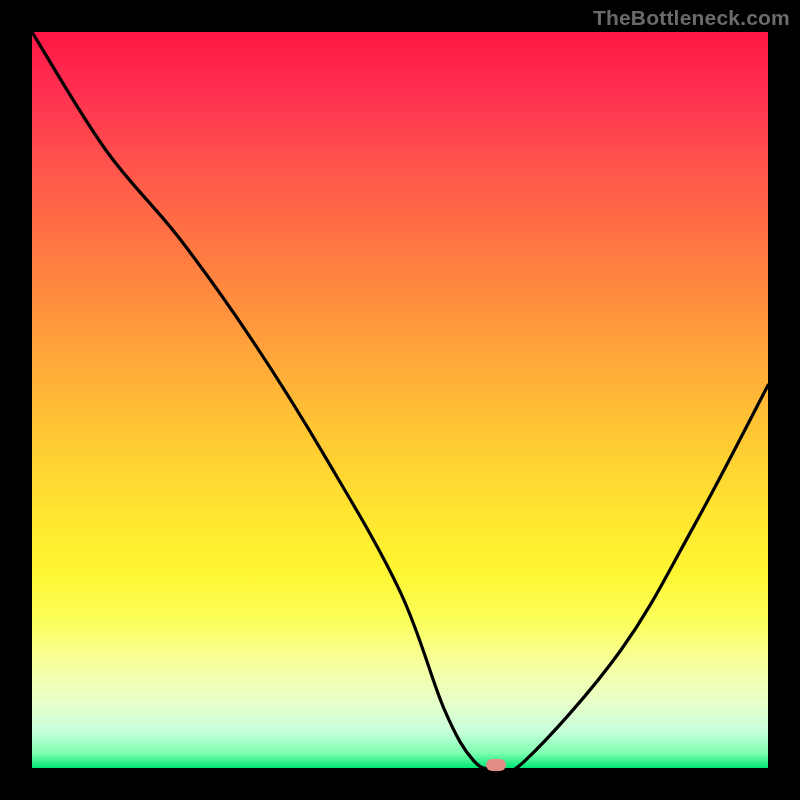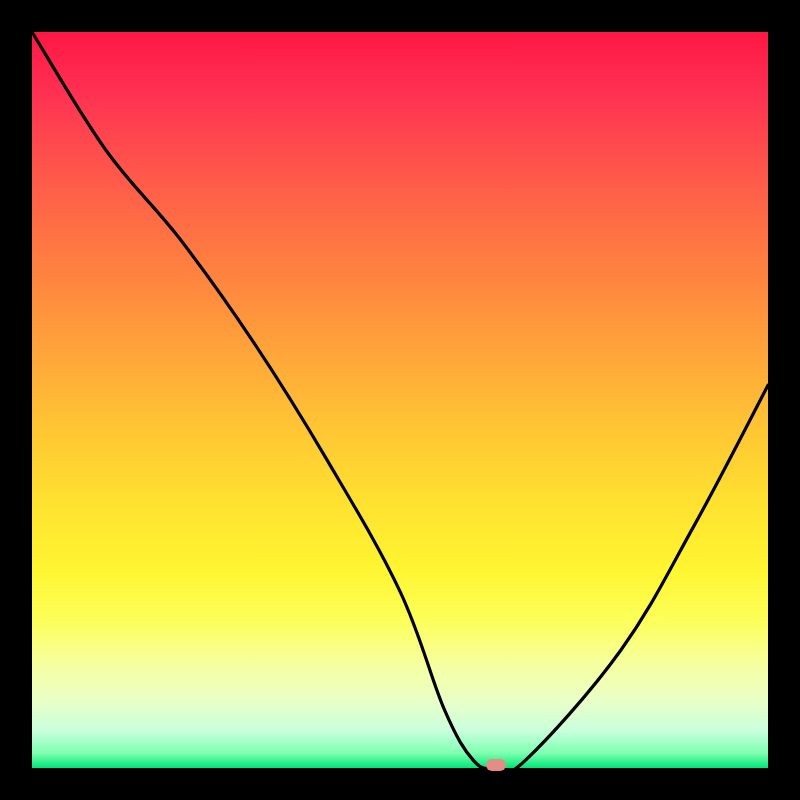--- a/index.html
+++ b/index.html
@@ -61,19 +61,20 @@
     height: 12px;
     border-radius: 6px;
     background: #e38d87;
     transform: translate(-50%, -50%);
   }
 </style>
 </head>
 <body>
 
 <div class="frame">
+  <div class="watermark">TheBottleneck.com</div>
   <div class="plot-area">
     <svg class="curve" width="736" height="736" viewBox="0 0 736 736">
       <path id="curve-path" fill="none" stroke="#000" stroke-width="3.2" stroke-linecap="round" stroke-linejoin="round" d="M 0 0 C 13.248000000000001 21.196799999999996, 47.104000000000006 80.66559999999998, 73.60000000000001 117.75999999999999 C 100.096 154.8544, 120.70400000000002 171.63520000000005, 147.20000000000002 206.08000000000004 C 173.69600000000003 240.52480000000003, 194.30399999999997 269.37600000000003, 220.79999999999998 309.12 C 247.296 348.864, 267.90400000000005 381.8368, 294.40000000000003 426.88 C 320.896 471.9232, 346.8032 514.3168000000001, 368 559.36 C 389.1968 604.4032, 398.91200000000003 646.6496, 412.16 677.12 C 425.408 707.5904, 432.3264 718.0416, 441.59999999999997 728.64 C 450.87359999999995 739.2384, 454.4064 736, 463.68 736 C 472.9536 736, 470.59839999999997 749.8368, 493.12 728.64 C 515.6416 707.4431999999999, 558.3296 660.6336, 588.8000000000001 618.24 C 619.2704000000001 575.8464, 635.904 540.8128, 662.4 493.12 C 688.896 445.42719999999997, 722.752 378.4512, 736 353.28"></path>
     </svg>
     <div id="marker" class="marker" style="left: 463.68px; top: 733px;"></div>
   </div>
 </div>
 
 </body></html>

